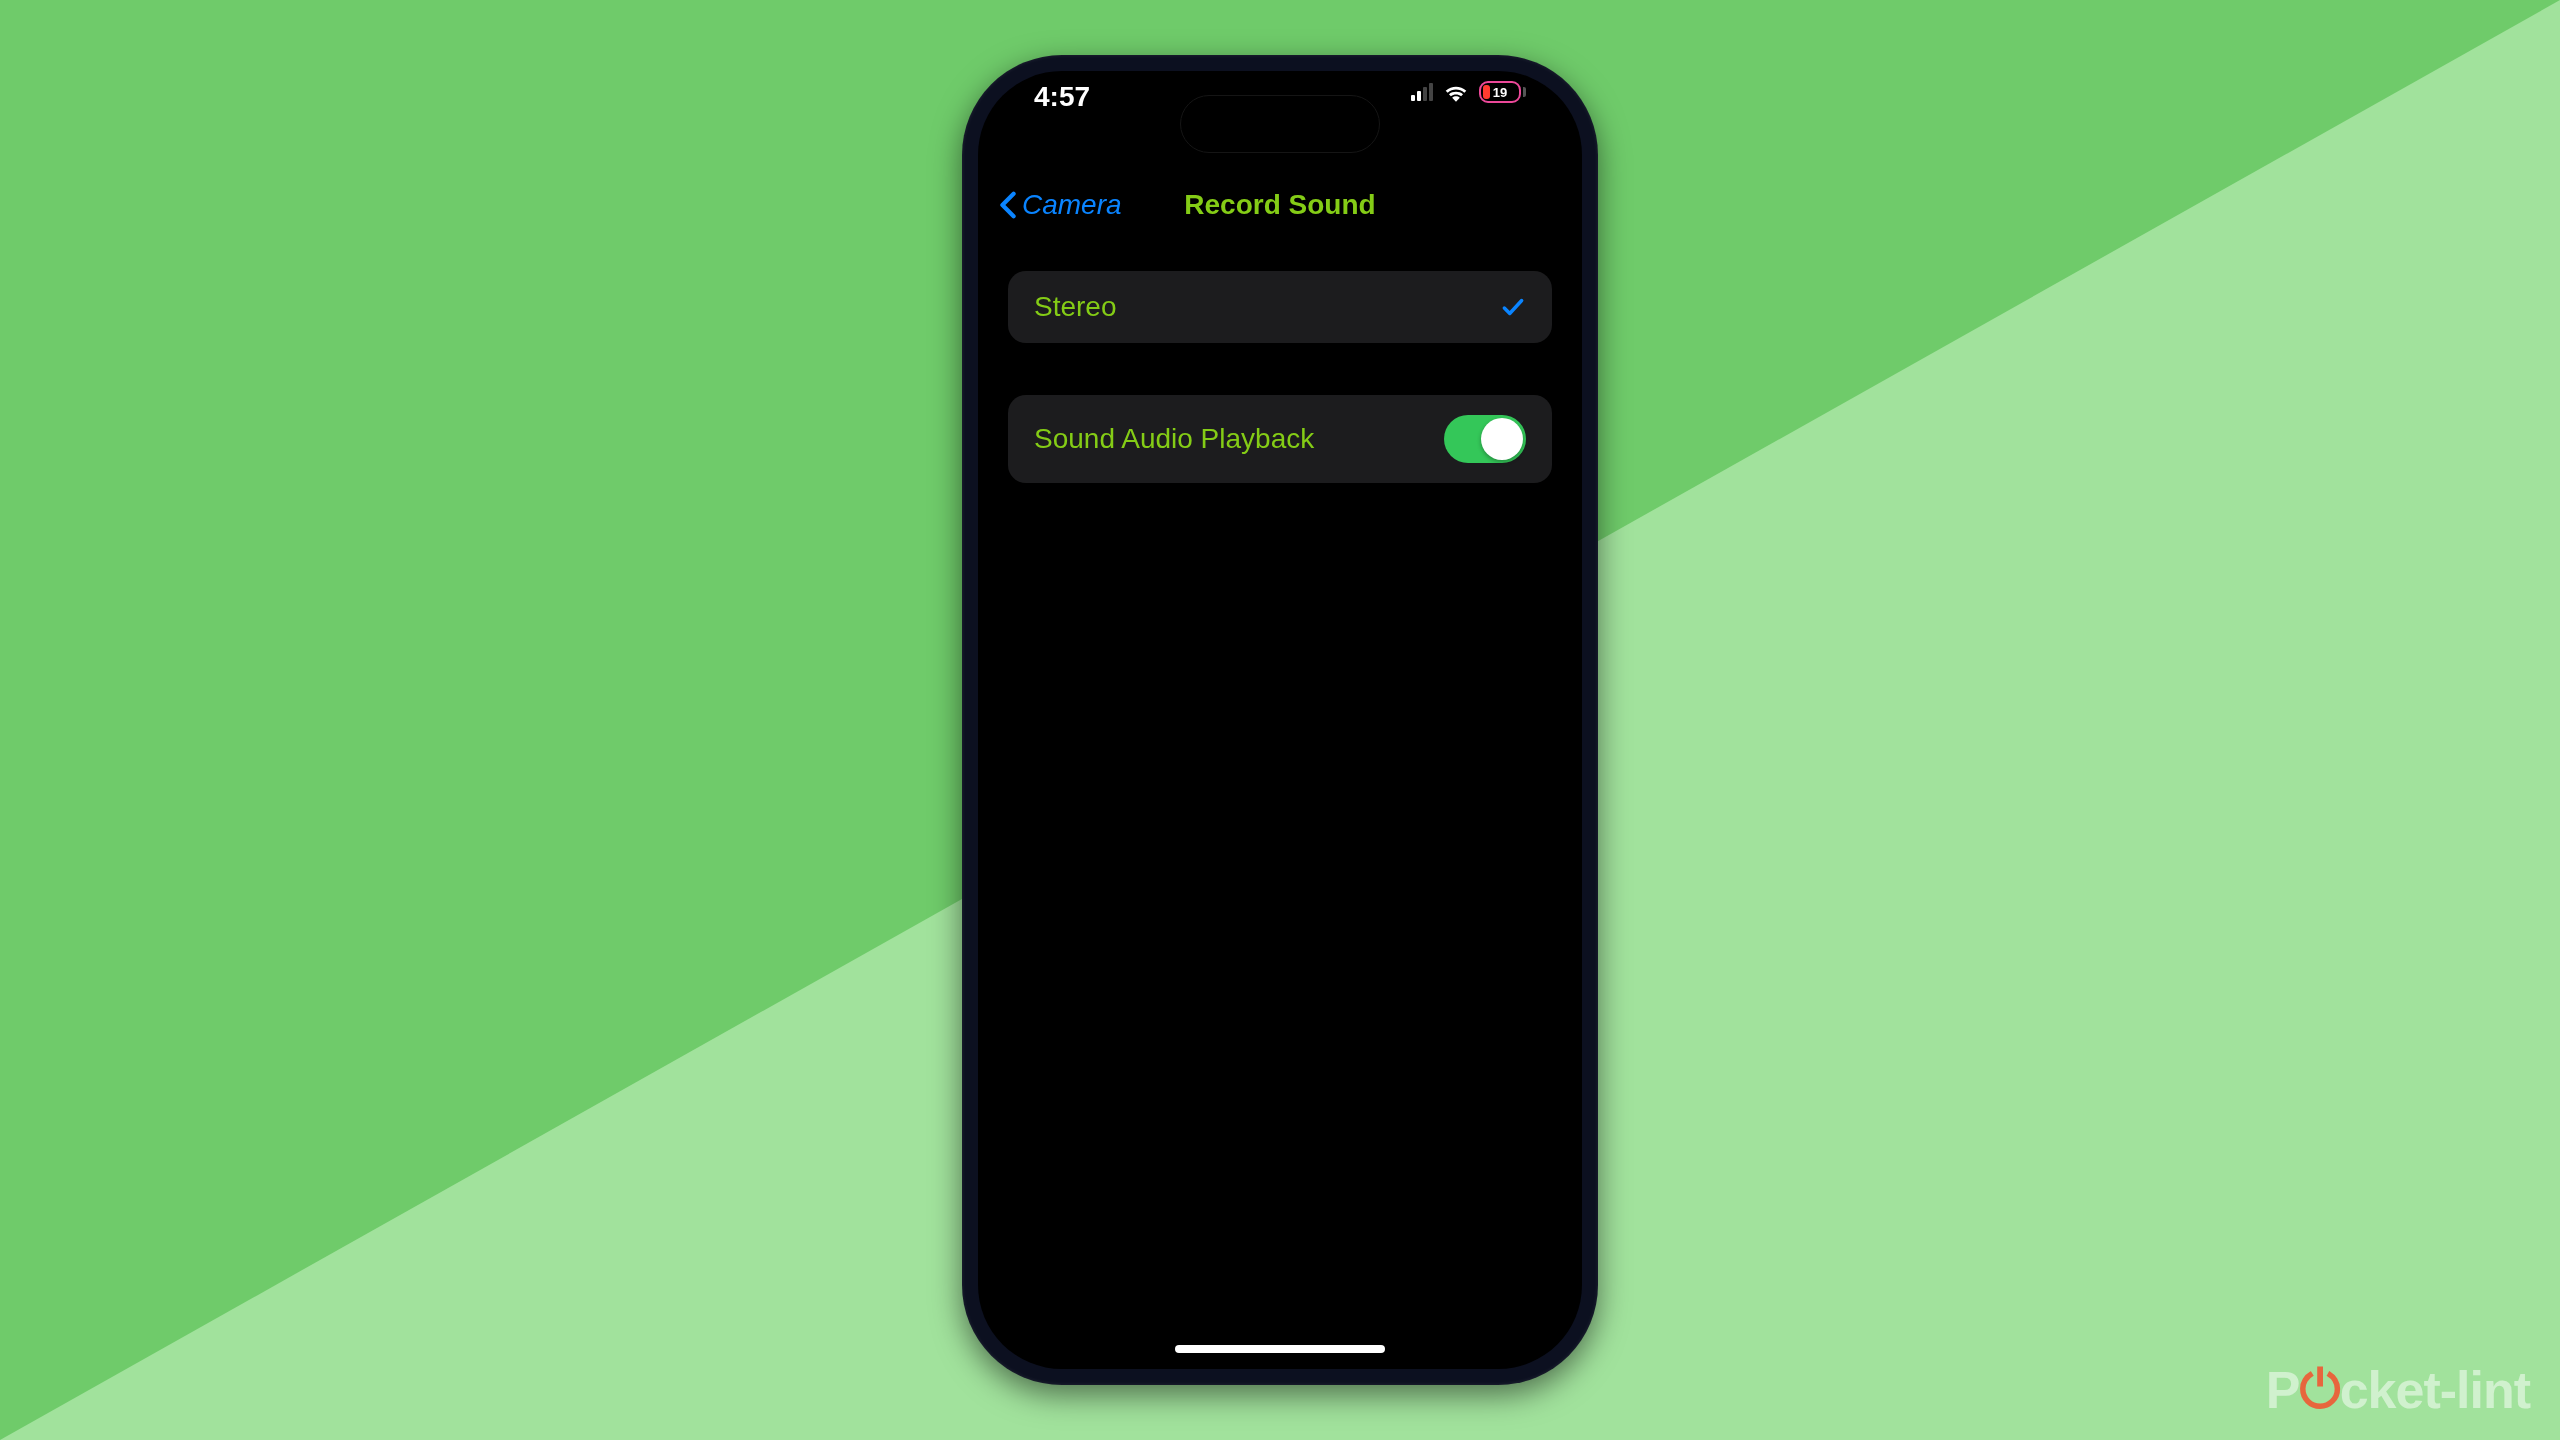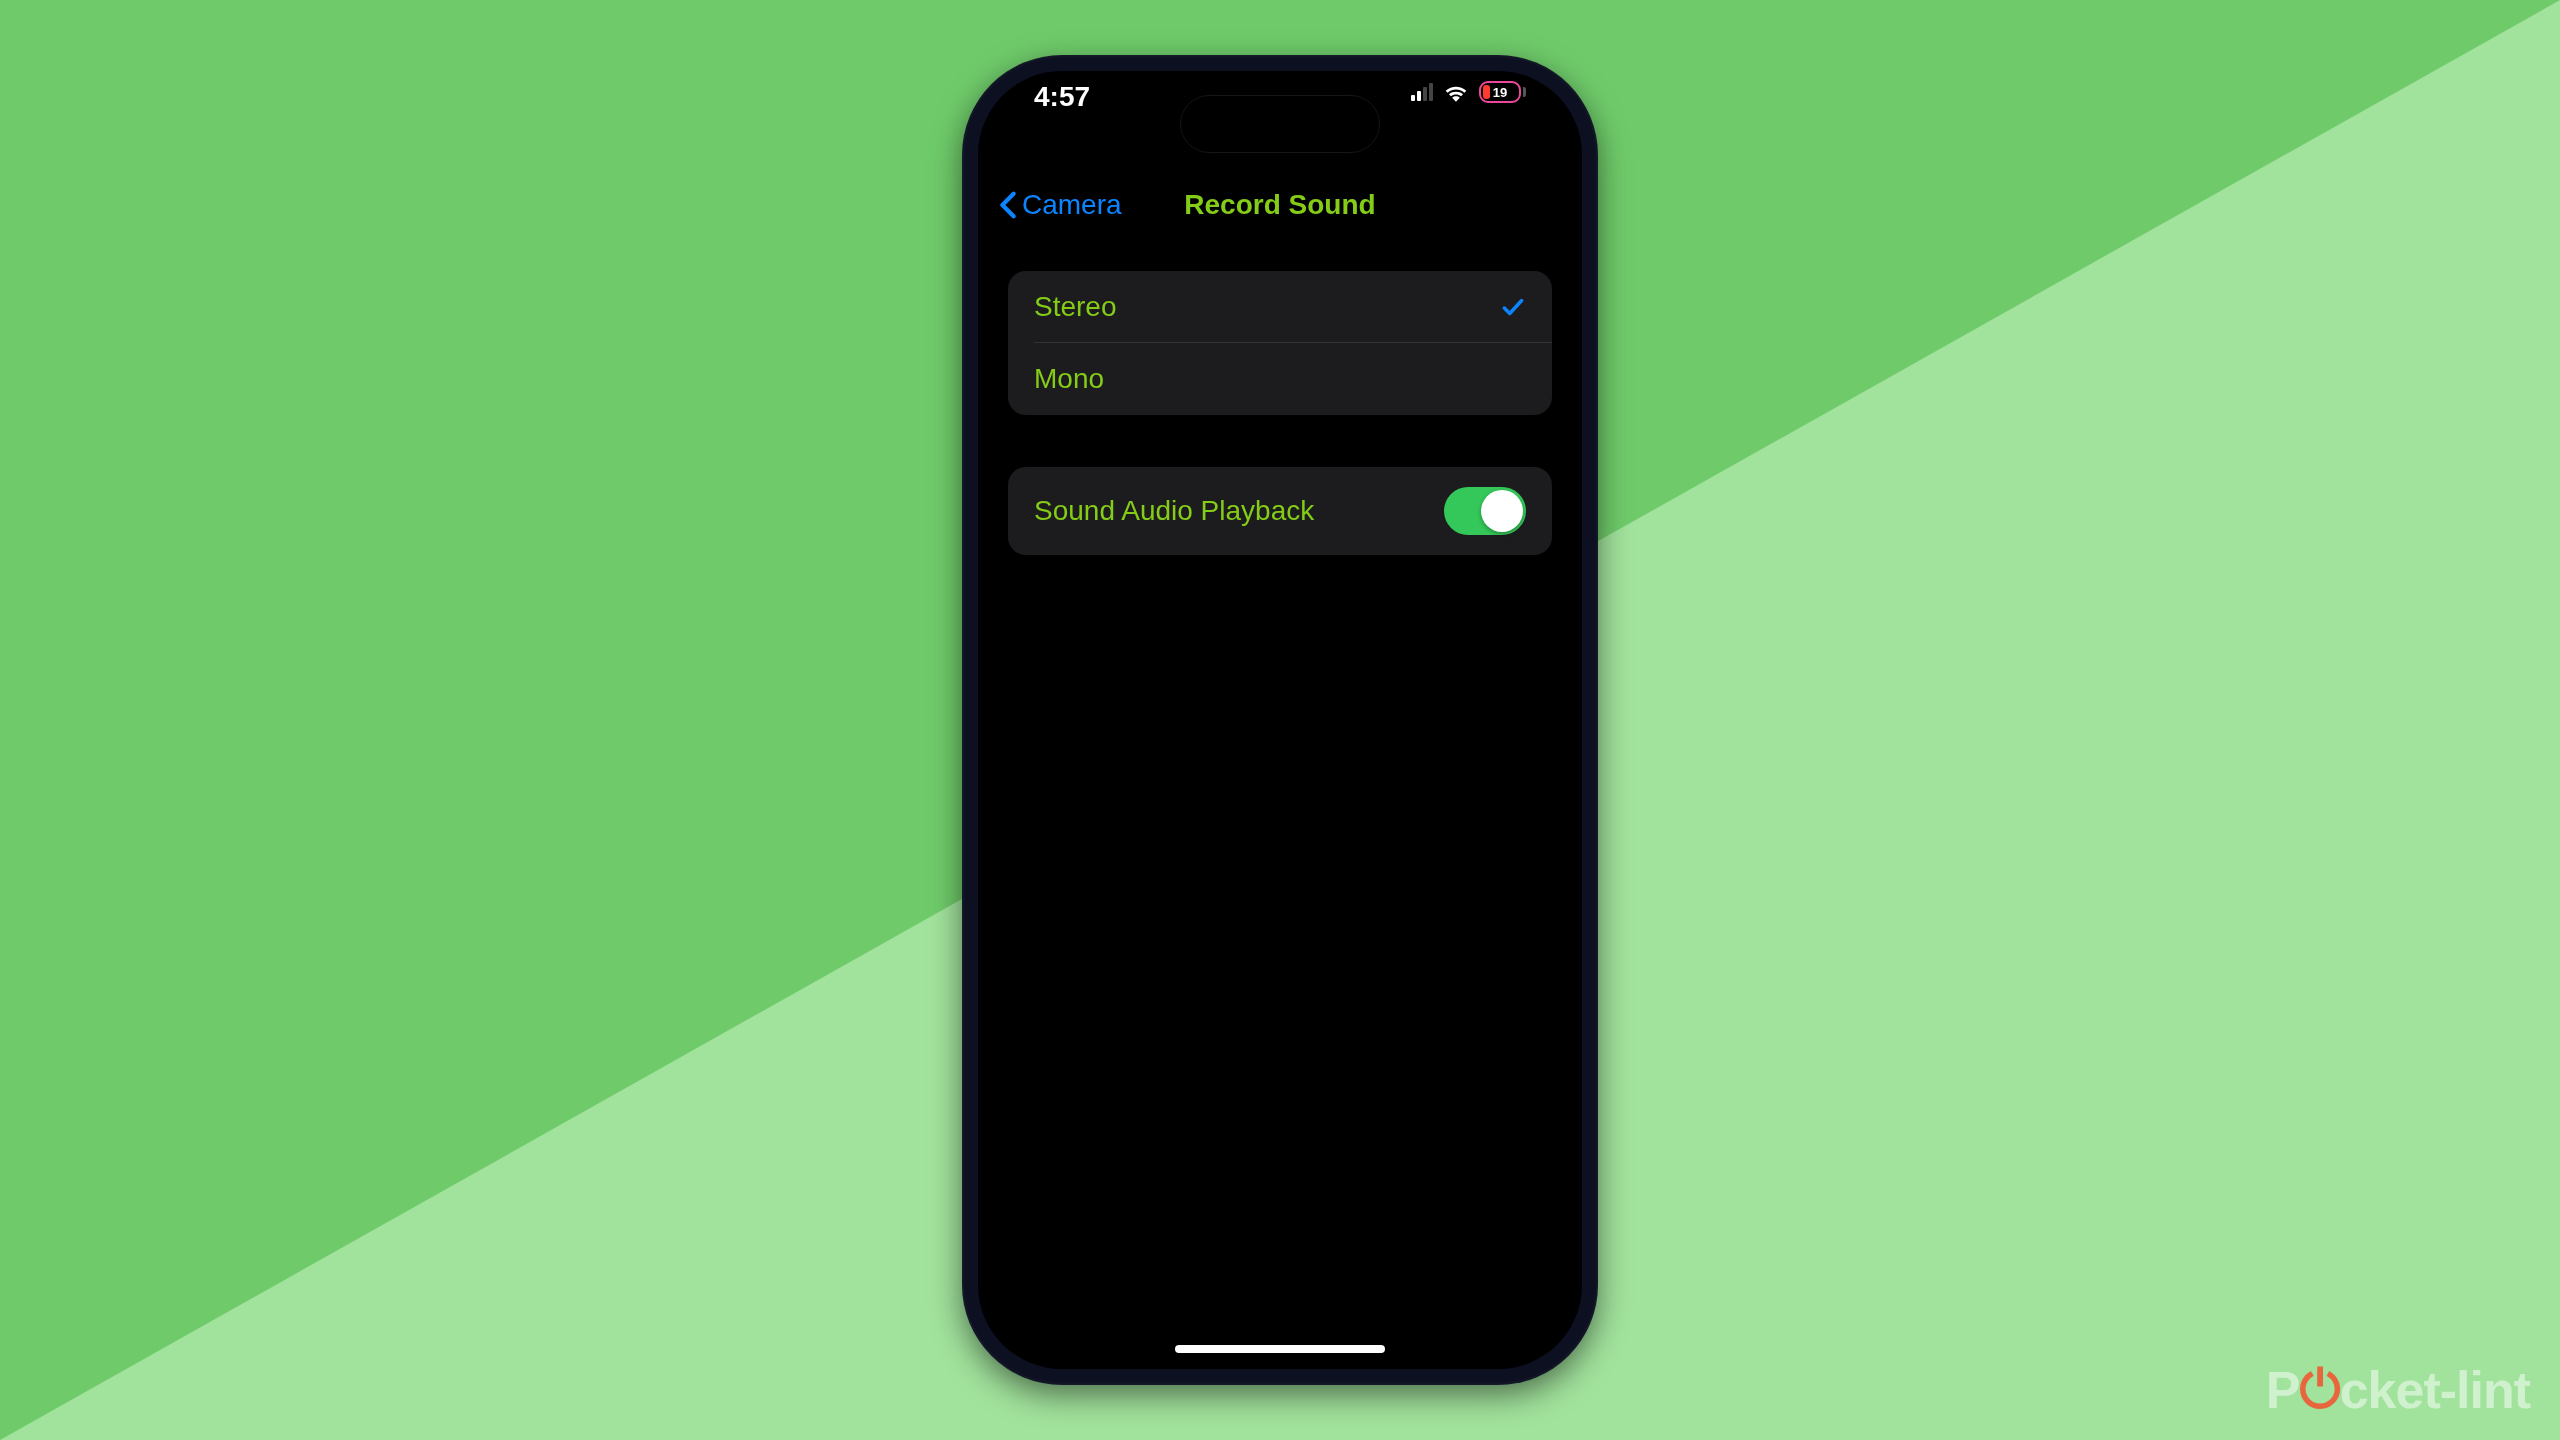--- a/index.html
+++ b/index.html
@@ -169,20 +169,21 @@
     }
 
     .back-button {
       position: absolute;
       left: 20px;
       display: flex;
       align-items: center;
       color: #0a84ff;
       font-size: 28px;
       gap: 4px;
+      font-style: italic;
     }
 
     .chevron-back {
       width: 20px;
       height: 28px;
     }
 
     .nav-title {
       color: #84cc16;
       font-size: 28px;
@@ -331,23 +332,20 @@
     </div>
 
     <div class="content">
       <div class="group">
         <div class="row">
           <span class="row-label">Stereo</span>
           <svg class="checkmark" viewBox="0 0 24 24" fill="none" stroke="#0a84ff" stroke-width="3.2" stroke-linecap="round" stroke-linejoin="round">
             <polyline points="4,13 9,18 20,6"></polyline>
           </svg>
         </div>
-        <div class="row">
-          <span class="row-label">Mono</span>
-        </div>
       </div>
 
       <div class="group">
         <div class="row">
           <span class="row-label">Sound Audio Playback</span>
           <div class="toggle">
             <div class="toggle-knob"></div>
           </div>
         </div>
       </div>

